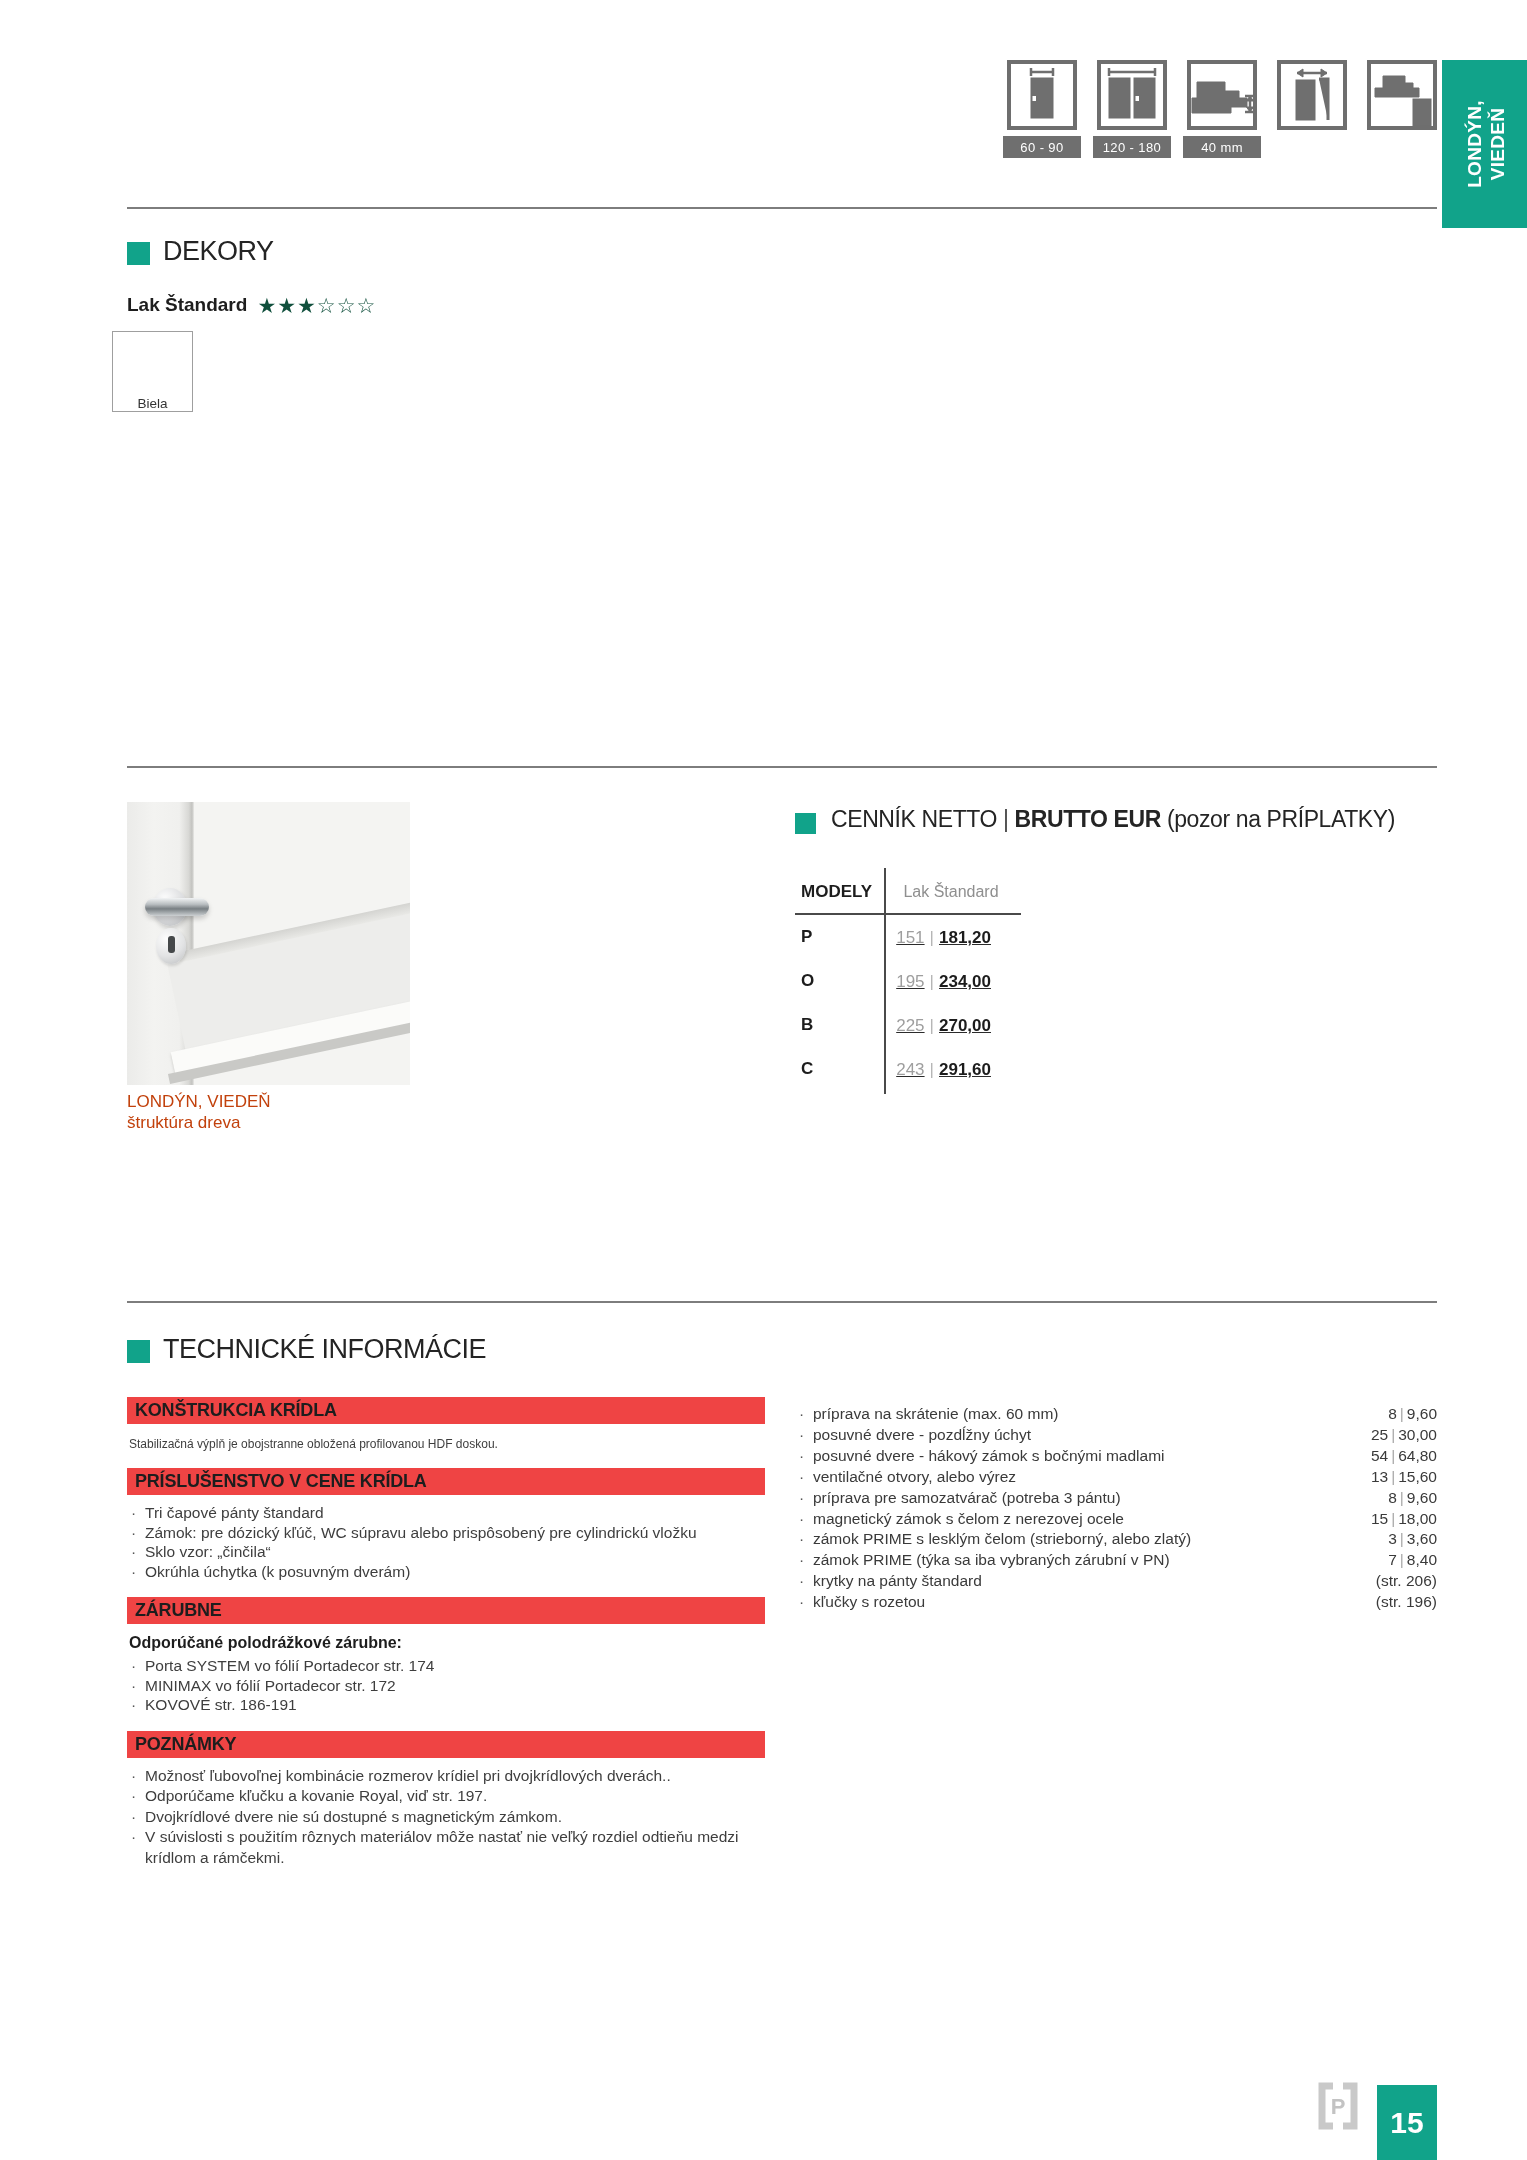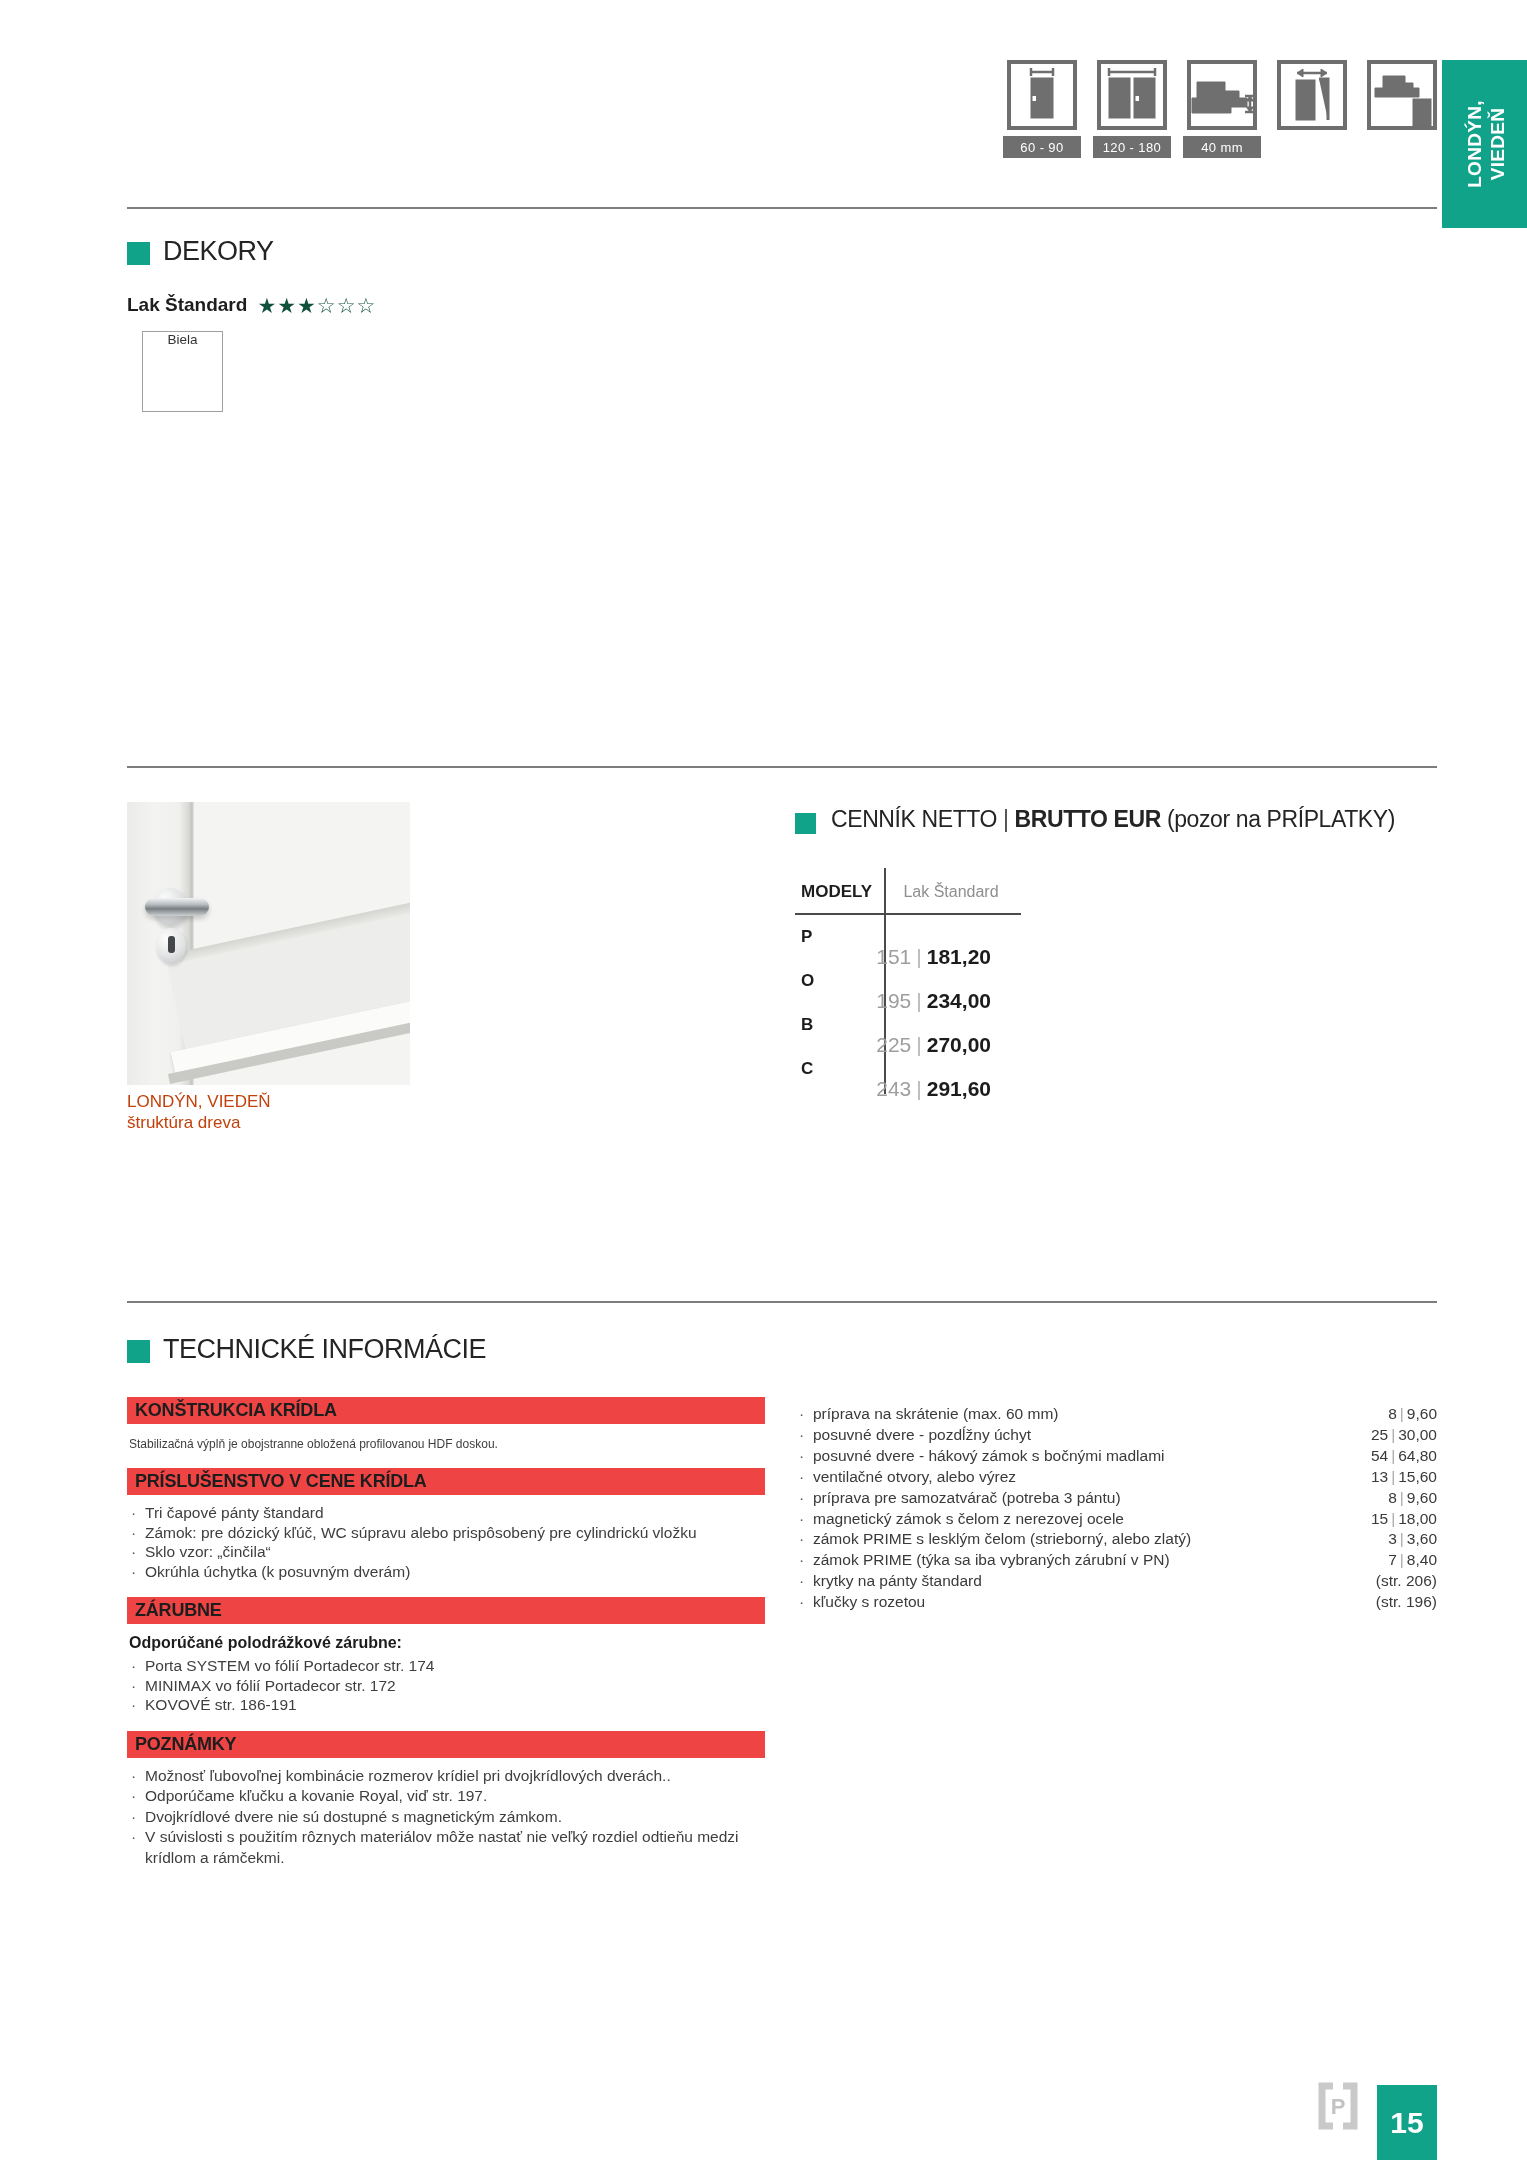--- a/index.html
+++ b/index.html
@@ -22,22 +22,22 @@
              font-size:19px;line-height:23px;letter-spacing:.3px;}
 
   
   .sq{position:absolute;width:23px;height:23px;background:#11a38a;}
   .sect-title{position:absolute;font-size:27px;letter-spacing:-.5px;color:#242424;}
 
   
   .finish-line{position:absolute;left:127px;top:294px;display:flex;align-items:center;}
   .finish-name{font-weight:bold;font-size:19px;color:#1e1e1e;}
   .stars{margin-left:10px;font-size:21px;color:#11503d;letter-spacing:1px;line-height:1;}
-  .swatch{position:absolute;left:142px;top:331px;width:81px;height:81px;border:1px solid #9f9f9f;
-          box-sizing:border-box;display:flex;align-items:flex-start;justify-content:center;}
+  .swatch{position:absolute;left:112px;top:331px;width:81px;height:81px;border:1px solid #9f9f9f;
+          box-sizing:border-box;display:flex;align-items:flex-end;justify-content:center;}
   .swatch span{font-size:13.5px;color:#333;}
 
   
   .photo{position:absolute;left:127px;top:802px;width:283px;height:283px;background:#f4f4f2;overflow:hidden;}
   .ph-stile{position:absolute;left:0;top:0;width:67px;height:100%;
             background:linear-gradient(90deg,#ebebe9 0%,#f3f3f1 40%,#f0f0ee 78%,#d8d8d5 92%,#c2c2bf 97%,#e9e9e7 100%);}
   .ph-g1{position:absolute;left:52px;top:150px;width:300px;height:12px;background:linear-gradient(180deg,#d4d4d1,#ecece9);
          transform:rotate(-12deg);transform-origin:left center;}
   .ph-face{position:absolute;left:50px;top:162px;width:300px;height:92px;background:#ededeb;
            transform:rotate(-12deg);transform-origin:left center;}
@@ -62,21 +62,21 @@
   .cennik-title .bold{font-weight:bold;}
   .cennik-title .sep{color:#4a4a4a;padding:0 6px;font-weight:300;}
   .tbl{position:absolute;left:795px;top:868px;width:226px;height:230px;}
   .tbl .vline{position:absolute;left:89px;top:0;width:2px;height:226px;background:#4a4a4a;}
   .tbl .hline{position:absolute;left:0;top:45px;width:226px;height:2px;background:#4a4a4a;}
   .tbl .hdr-model{position:absolute;left:6px;top:14px;font-weight:bold;font-size:17px;color:#1d1d1d;}
   .tbl .hdr-finish{position:absolute;left:96px;top:15px;width:120px;text-align:center;font-size:16px;color:#8f8f8f;}
   .tbl .rows{position:absolute;left:0;top:47px;width:100%;}
   .tbl .trow{position:relative;height:44px;}
   .tbl .model{position:absolute;left:6px;top:12px;font-weight:bold;font-size:17px;color:#1d1d1d;}
-  .tbl .val{position:absolute;right:30px;top:30px;font-size:21px;white-space:nowrap;}
+  .tbl .val{position:absolute;right:30px;top:13px;font-size:17px;white-space:nowrap;text-decoration:underline;}
   .tbl .net{color:#9e9e9e;}
   .tbl .psep{color:#b5b5b5;padding:0 5px;}
   .tbl .gross{font-weight:bold;color:#1c1c1c;}
 
   
   .col-l{position:absolute;left:127px;top:1397px;width:638px;}
   .col-r{position:absolute;left:795px;top:1397px;width:642px;}
   .bar{height:27px;background:#ef4444;display:flex;align-items:center;padding-left:8px;
        box-sizing:border-box;font-weight:bold;font-size:18px;color:#1d1d1d;letter-spacing:-.2px;}
   .para{font-size:12px;color:#3e3e3e;margin:10px 0 14px 2px;line-height:20px;}

